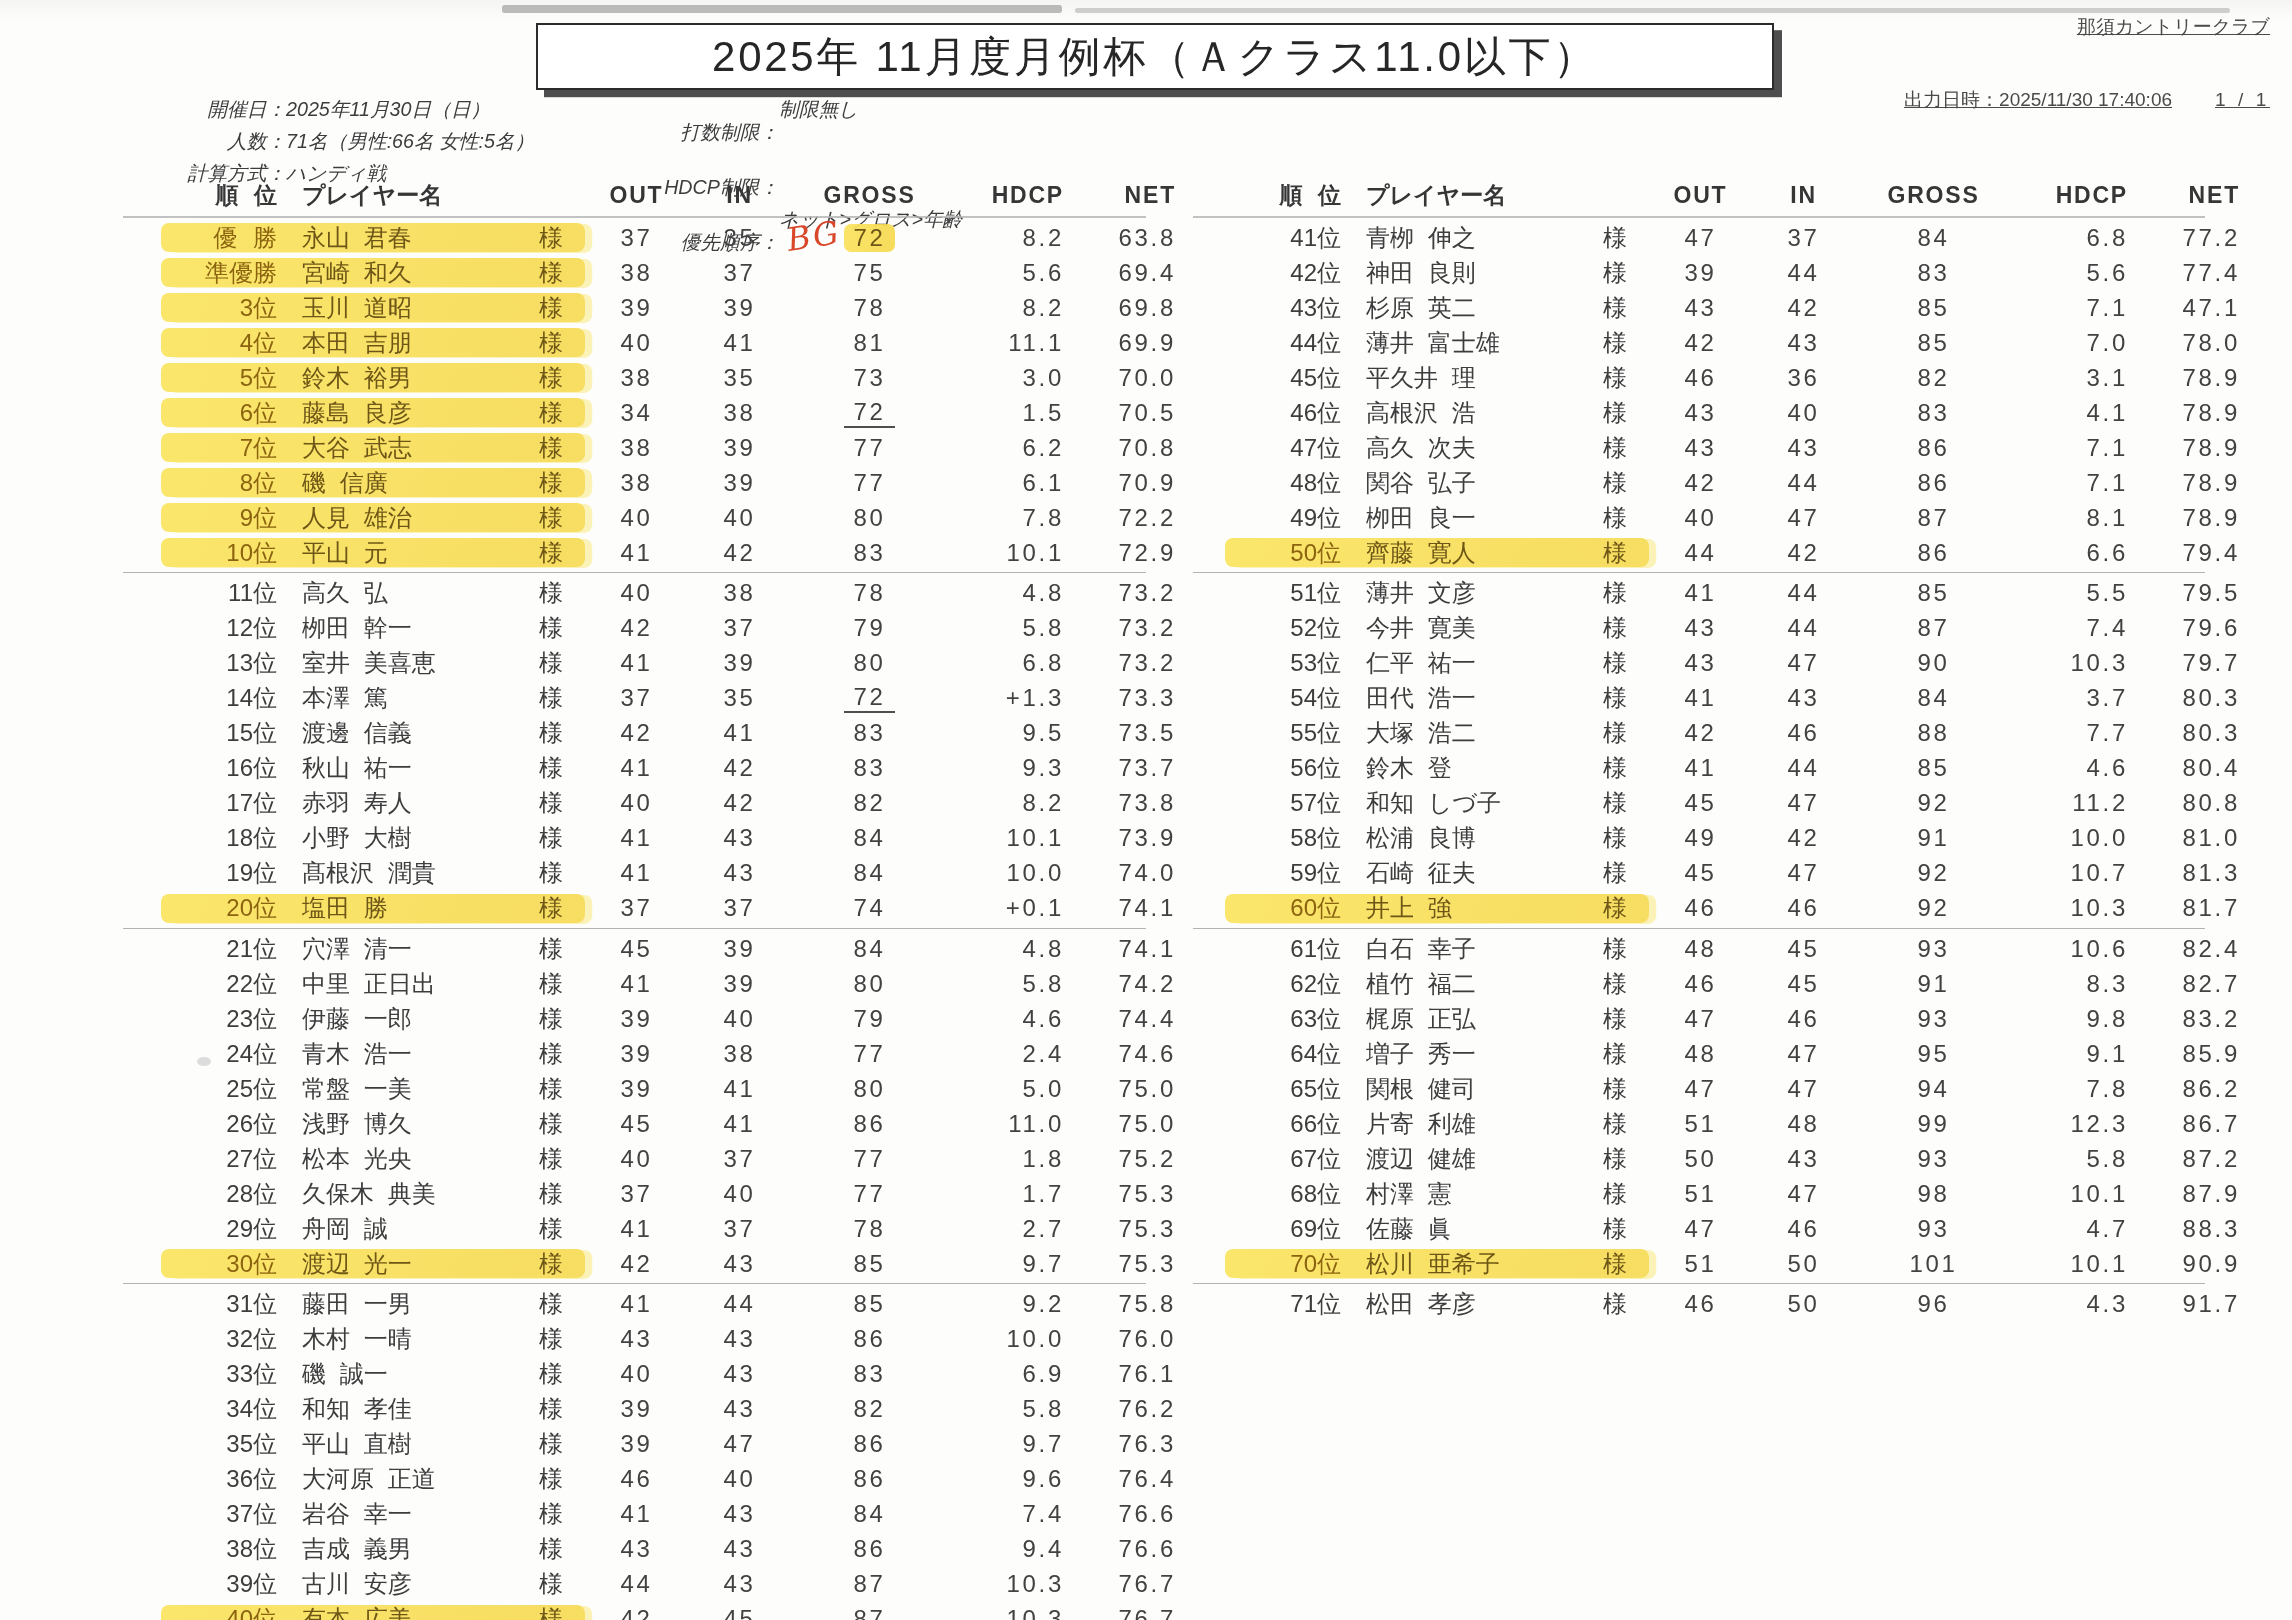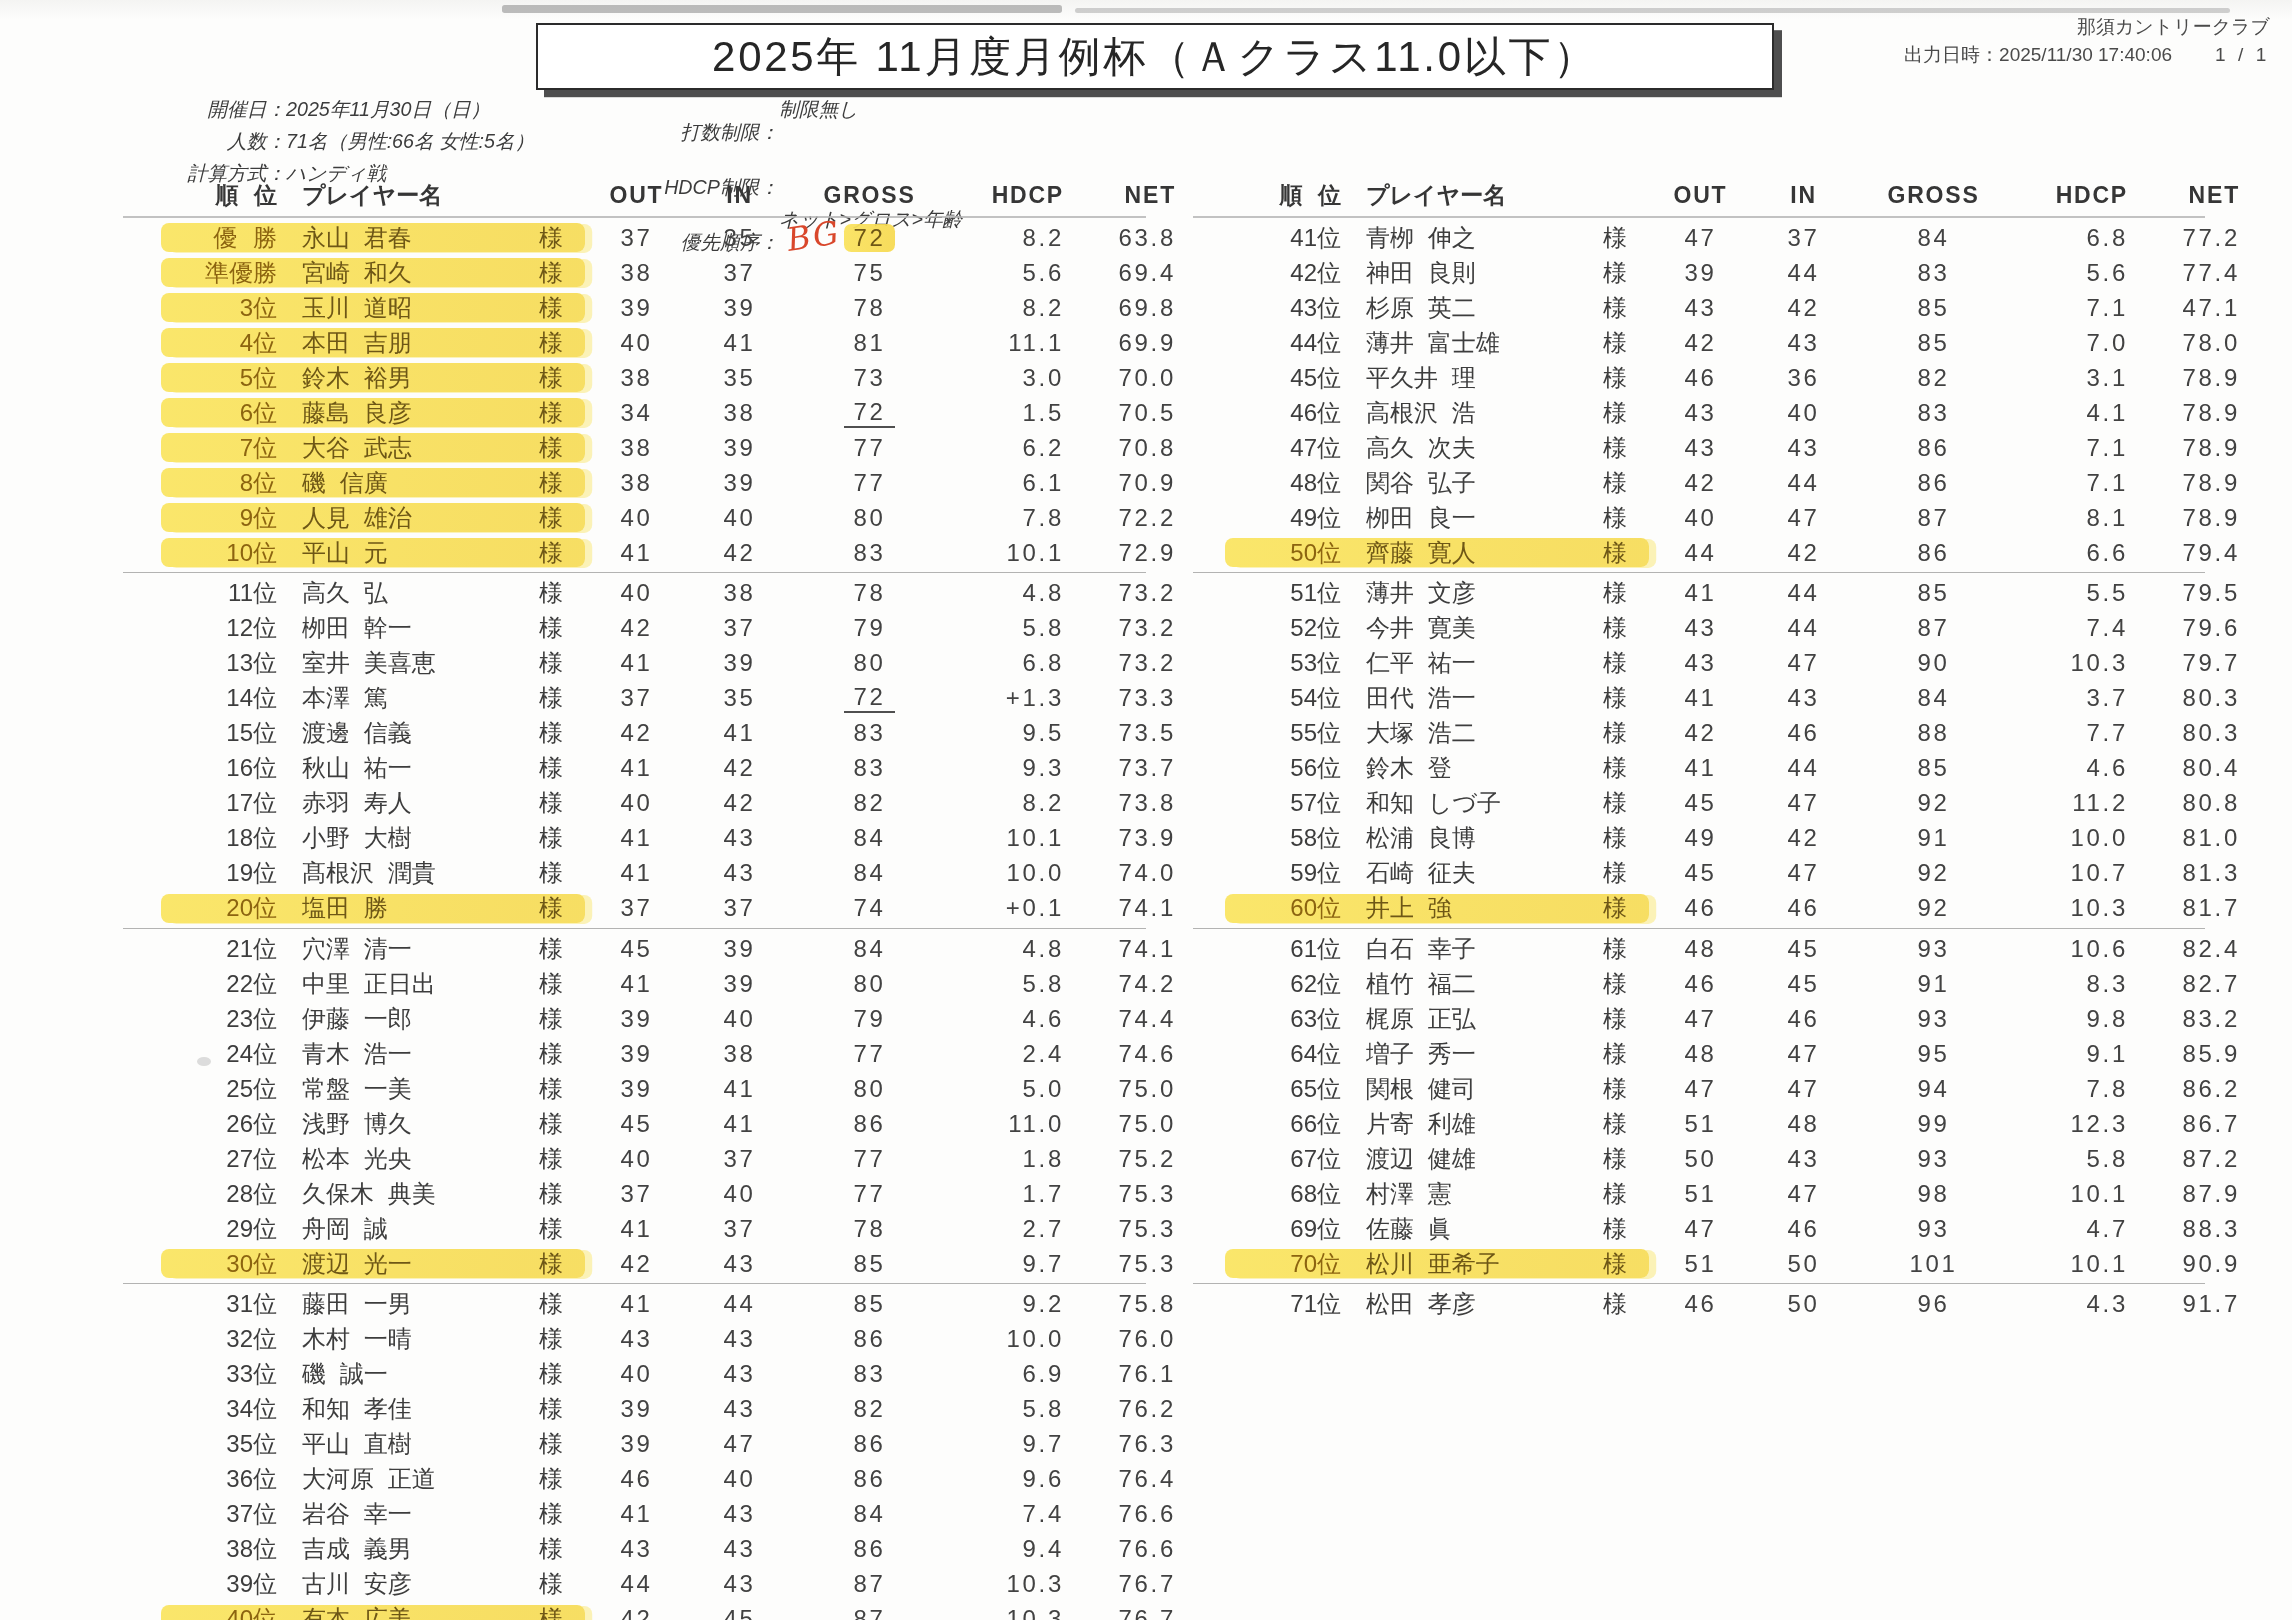--- a/index.html
+++ b/index.html
@@ -19,22 +19,22 @@
   
   .title-box{
     position:absolute;left:536px;top:23px;width:1234px;height:63px;
     background:#fff;border:2.7px solid #2b2b2b;
     box-shadow:8px 7.2px 0 #4e4e4e;
     display:flex;align-items:center;justify-content:center;
   }
   .title-text{font-size:42px;font-weight:normal;letter-spacing:2.7px;color:#262626;}
 
   
-  .meta{position:absolute;right:23px;top:12.5px;text-align:right;font-size:19px;color:#4a4a4a;line-height:28px;}
-  .meta .row2{display:flex;justify-content:flex-start;align-items:baseline;}
+  .meta{position:absolute;right:23px;top:12.5px;text-align:right;font-size:19px;color:#4a4a4a;line-height:28px;text-decoration:underline;}
+  .meta .row2{display:flex;justify-content:flex-start;align-items:baseline;margin-top:45px;}
   .meta .page-num{margin-left:43px;letter-spacing:3.6px;}
 
   
   .info{position:absolute;top:93px;font-size:19.7px;color:#3c3c3c;}
   .info-left{left:125px;}
   .info-mid{left:627px;}
   .info .line{display:flex;line-height:32px;font-style:italic;}
   .info .lbl{display:inline-block;text-align:right;}
   .info-left .lbl{width:161px;}
   .info-mid .lbl{width:152px;margin-top:23px;}

